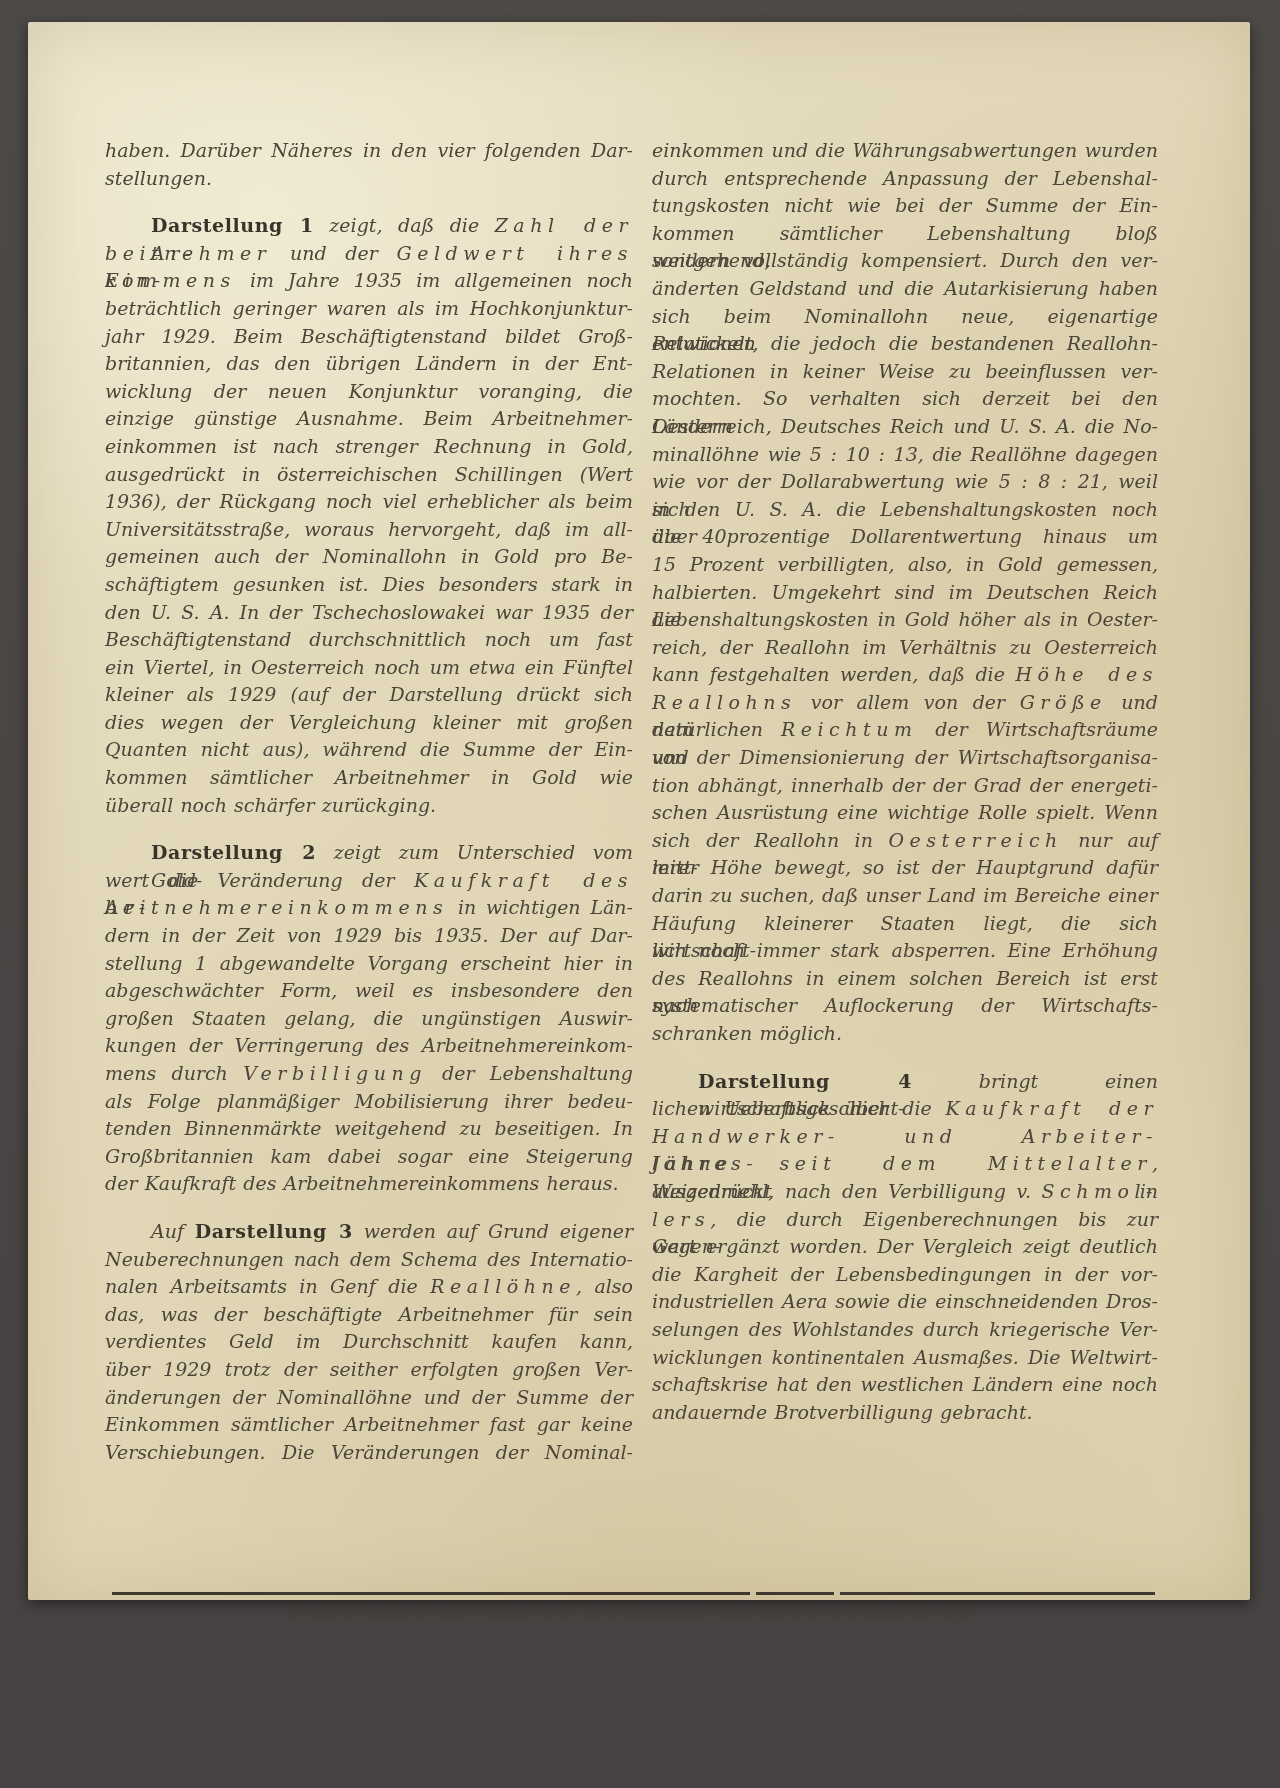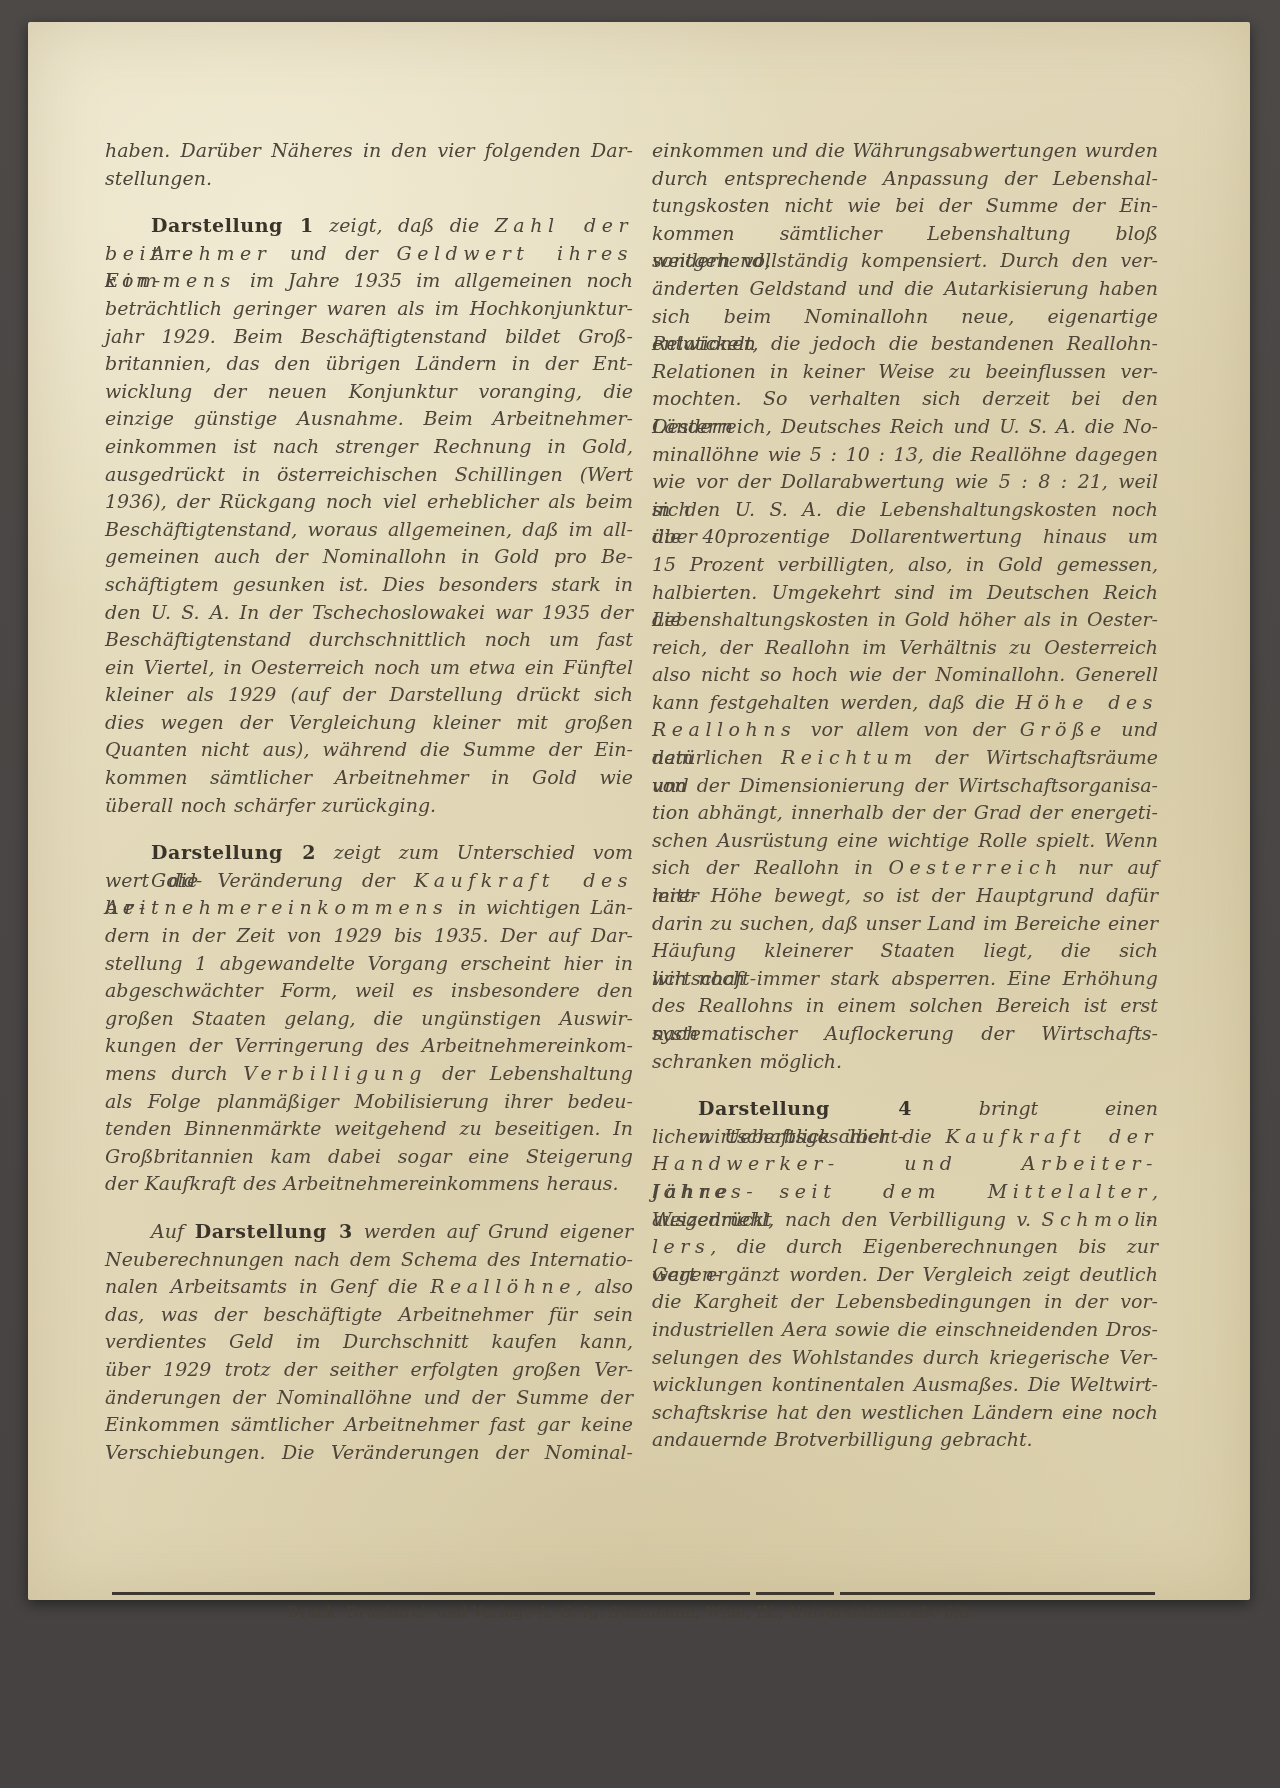--- a/index.html
+++ b/index.html
@@ -78,21 +78,21 @@
         <div class="line"><span class="run-g">beitnehmer</span><span class="run-n"> und der </span><span class="run-g">Geldwert ihres Ein-</span></div>
         <div class="line"><span class="run-g">kommens</span><span class="run-n"> im Jahre 1935 im allgemeinen noch</span></div>
         <div class="line"><span class="run-n">beträchtlich geringer waren als im Hochkonjunktur-</span></div>
         <div class="line"><span class="run-n">jahr 1929. Beim Beschäftigtenstand bildet Groß-</span></div>
         <div class="line"><span class="run-n">britannien, das den übrigen Ländern in der Ent-</span></div>
         <div class="line"><span class="run-n">wicklung der neuen Konjunktur voranging, die</span></div>
         <div class="line"><span class="run-n">einzige günstige Ausnahme. Beim Arbeitnehmer-</span></div>
         <div class="line"><span class="run-n">einkommen ist nach strenger Rechnung in Gold,</span></div>
         <div class="line"><span class="run-n">ausgedrückt in österreichischen Schillingen (Wert</span></div>
         <div class="line"><span class="run-n">1936), der Rückgang noch viel erheblicher als beim</span></div>
-        <div class="line"><span class="run-n">Beschäftigtenstand, woraus allgemeinen, daß im all-</span></div>
+        <div class="line"><span class="run-n">Universitätsstraße, woraus hervorgeht, daß im all-</span></div>
         <div class="line"><span class="run-n">gemeinen auch der Nominallohn in Gold pro Be-</span></div>
         <div class="line"><span class="run-n">schäftigtem gesunken ist. Dies besonders stark in</span></div>
         <div class="line"><span class="run-n">den U. S. A. In der Tschechoslowakei war 1935 der</span></div>
         <div class="line"><span class="run-n">Beschäftigtenstand durchschnittlich noch um fast</span></div>
         <div class="line"><span class="run-n">ein Viertel, in Oesterreich noch um etwa ein Fünftel</span></div>
         <div class="line"><span class="run-n">kleiner als 1929 (auf der Darstellung drückt sich</span></div>
         <div class="line"><span class="run-n">dies wegen der Vergleichung kleiner mit großen</span></div>
         <div class="line"><span class="run-n">Quanten nicht aus), während die Summe der Ein-</span></div>
         <div class="line"><span class="run-n">kommen sämtlicher Arbeitnehmer in Gold wie</span></div>
         <div class="line end"><span class="run-n">überall noch schärfer zurückging.</span></div>
@@ -138,21 +138,20 @@
         <div class="line"><span class="run-n">mochten. So verhalten sich derzeit bei den Ländern</span></div>
         <div class="line"><span class="run-n">Oesterreich, Deutsches Reich und U. S. A. die No-</span></div>
         <div class="line"><span class="run-n">minallöhne wie 5 : 10 : 13, die Reallöhne dagegen</span></div>
         <div class="line"><span class="run-n">wie vor der Dollarabwertung wie 5 : 8 : 21, weil sich</span></div>
         <div class="line"><span class="run-n">in den U. S. A. die Lebenshaltungskosten noch über</span></div>
         <div class="line"><span class="run-n">die 40prozentige Dollarentwertung hinaus um</span></div>
         <div class="line"><span class="run-n">15 Prozent verbilligten, also, in Gold gemessen,</span></div>
         <div class="line"><span class="run-n">halbierten. Umgekehrt sind im Deutschen Reich die</span></div>
         <div class="line"><span class="run-n">Lebenshaltungskosten in Gold höher als in Oester-</span></div>
         <div class="line"><span class="run-n">reich, der Reallohn im Verhältnis zu Oesterreich</span></div>
-        <div class="line"><span class="run-n">also nicht so hoch wie der Nominallohn. Generell</span></div>
         <div class="line"><span class="run-n">kann festgehalten werden, daß die </span><span class="run-g">Höhe des</span></div>
         <div class="line"><span class="run-g">Reallohns</span><span class="run-n"> vor allem von der </span><span class="run-g">Größe</span><span class="run-n"> und dem</span></div>
         <div class="line"><span class="run-n">natürlichen </span><span class="run-g">Reichtum</span><span class="run-n"> der Wirtschaftsräume und</span></div>
         <div class="line"><span class="run-n">von der Dimensionierung der Wirtschaftsorganisa-</span></div>
         <div class="line"><span class="run-n">tion abhängt, innerhalb der der Grad der energeti-</span></div>
         <div class="line"><span class="run-n">schen Ausrüstung eine wichtige Rolle spielt. Wenn</span></div>
         <div class="line"><span class="run-n">sich der Reallohn in </span><span class="run-g">Oesterreich</span><span class="run-n"> nur auf mitt-</span></div>
         <div class="line"><span class="run-n">lerer Höhe bewegt, so ist der Hauptgrund dafür</span></div>
         <div class="line"><span class="run-n">darin zu suchen, daß unser Land im Bereiche einer</span></div>
         <div class="line"><span class="run-n">Häufung kleinerer Staaten liegt, die sich wirtschaft-</span></div>

